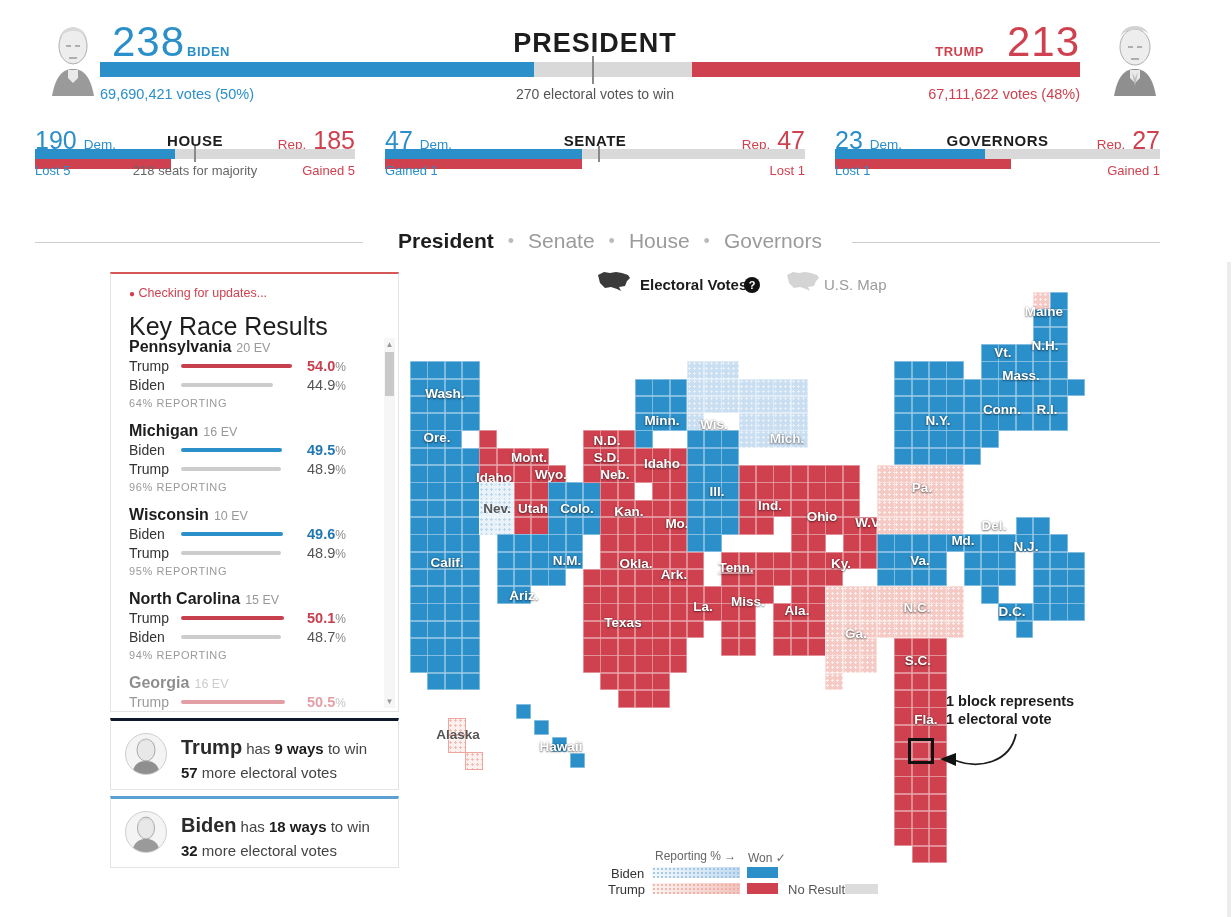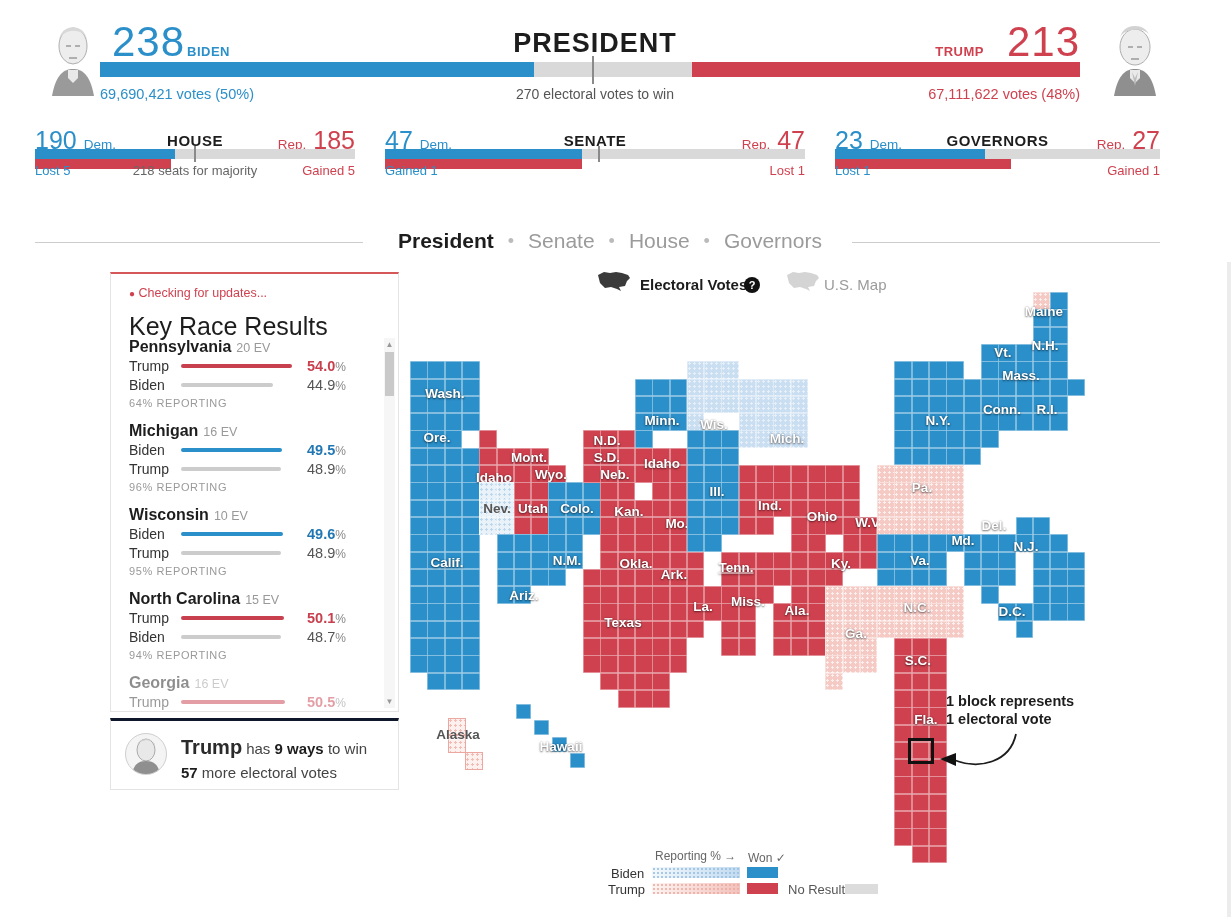--- a/index.html
+++ b/index.html
@@ -280,20 +280,36 @@
         <svg width="40" height="40" viewBox="0 0 40 40">
             <ellipse cx="20" cy="16" rx="9" ry="11" fill="#e8e8e8" stroke="#a9a9a9"></ellipse>
             <path d="M11,13 C10,5 31,3 29,13 C29,8 25,5 20,5 C15,5 11,8 11,13Z" fill="#cdcdcd"></path>
             <path d="M6,40 C8,29 14,27 20,27 C26,27 32,29 34,40Z" fill="#8f8f8f"></path>
           </svg>
       </div>
       <div class="way-text">
         <span class="way-name">Trump</span><span>has</span>
         <b>9 ways</b> <span>to win</span>
         <b>57</b> <span>more electoral votes</span>
+      </div>
+    </div>
+  </div>
+  <div class="card accent-blue" style="left:110px;top:796px;width:289px;height:72px;">
+    <div style="display:flex;gap:14px;padding:12px 12px 0 14px;align-items:flex-start;">
+      <div class="avatar">
+        <svg width="40" height="40" viewBox="0 0 40 40">
+            <ellipse cx="20" cy="16" rx="8.5" ry="11" fill="#e8e8e8" stroke="#a9a9a9"></ellipse>
+            <path d="M12,14 C12,6 29,5 28,14 C28,9 24,6 20,6 C16,6 12,9 12,14Z" fill="#d9d9d9"></path>
+            <path d="M6,40 C8,29 14,27 20,27 C26,27 32,29 34,40Z" fill="#9a9a9a"></path>
+          </svg>
+      </div>
+      <div class="way-text">
+        <span class="way-name">Biden</span><span>has</span>
+        <b>18 ways</b> <span>to win</span>
+        <b>32</b> <span>more electoral votes</span>
       </div>
     </div>
   </div>
 
   <div class="abs" style="left:597px;top:270px;width:24px;height:22px;">
     <svg width="34" height="22" viewBox="0 0 34 22">
         <path d="M1,5 L7,2 L13,3 L19,2 L25,3 L31,5 L33,8 L30,11 L28,16 L22,17 L24,21 L20,19 L14,17 L8,18 L3,13 L2,9 Z" fill="#3a3a3a"></path>
       </svg>
   </div>
   <div class="abs tog-label" style="left:640px;top:276px;">Electoral Votes</div>

